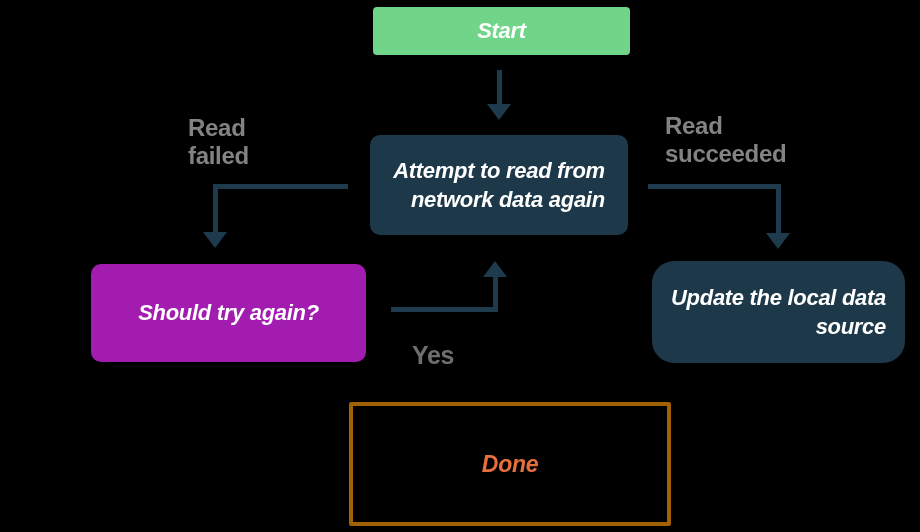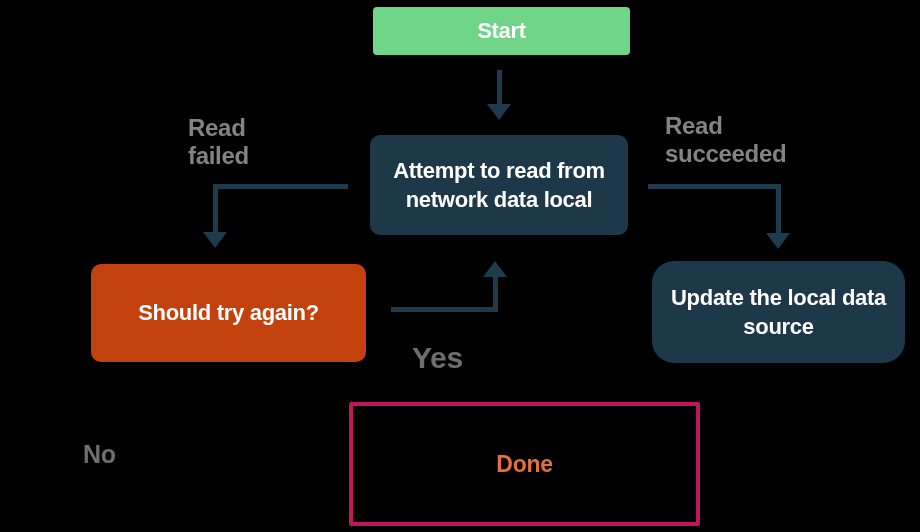--- a/index.html
+++ b/index.html
@@ -15,60 +15,61 @@
     overflow: hidden;
     font-family: "Liberation Sans", sans-serif;
   }
 
   
   .node {
     position: absolute;
     display: flex;
     align-items: center;
     justify-content: center;
-    text-align: center;
+    text-align: right;
     font-weight: bold;
     letter-spacing: -0.3px;
     white-space: pre-line;
     box-sizing: border-box;
+    font-style: italic;
   }
   .node-start {
     left: 373px; top: 7px; width: 257px; height: 48px;
     background: #70d589;
     color: #ffffff;
     border-radius: 4px;
     font-size: 22px;
   }
   .node-attempt {
     left: 370px; top: 135px; width: 258px; height: 100px;
     background: #1d3849;
     color: #ffffff;
     border-radius: 10px;
     font-size: 22px;
     line-height: 29px;
   }
   .node-should-try {
     left: 91px; top: 264px; width: 275px; height: 98px;
-    background: #c2410c;
+    background: #a21caf;
     color: #ffffff;
     border-radius: 10px;
     font-size: 22px;
   }
   .node-update {
     left: 652px; top: 261px; width: 253px; height: 102px;
     background: #1d3849;
     color: #ffffff;
     border-radius: 22px;
     font-size: 22px;
     line-height: 29px;
   }
   .node-done {
-    left: 349px; top: 402px; width: 351px; height: 124px;
+    left: 349px; top: 402px; width: 322px; height: 124px;
     background: transparent;
-    border: 4px solid #be185d;
+    border: 4px solid #a16207;
     color: #e76f3e;
     border-radius: 2px;
     font-size: 23px;
   }
 
   
   .edge-label {
     position: absolute;
     text-align: left;
     font-weight: bold;
@@ -83,21 +84,21 @@
   }
   .label-read-succeeded {
     left: 665px; top: 112px; width: 160px;
     color: #838383;
     font-size: 24px;
     line-height: 28px;
   }
   .label-yes {
     left: 412px; top: 341px; width: 80px;
     color: #6e6e6e;
-    font-size: 30px;
+    font-size: 25px;
   }
   .label-no {
     left: 83px; top: 440px; width: 80px;
     color: #6e6e6e;
     font-size: 25px;
   }
 
   
   .line {
     position: absolute;
@@ -139,21 +140,21 @@
   .e4-head { left: 483px; top: 261px; }
 </style>
 </head>
 <body>
 
 <div class="canvas">
 
   <div class="node node-start">Start</div>
 
   <div class="node node-attempt">Attempt to read from
-network data local</div>
+network data again</div>
 
   <div class="node node-should-try">Should try again?</div>
 
   <div class="node node-update">Update the local data
 source</div>
 
   <div class="node node-done">Done</div>
 
   <div class="line e1-v"></div>
   <div class="head head-down e1-h1"></div>
@@ -171,15 +172,14 @@
   <div class="head head-up e4-head"></div>
 
   <div class="edge-label label-read-failed">Read
 failed</div>
 
   <div class="edge-label label-read-succeeded">Read
 succeeded</div>
 
   <div class="edge-label label-yes">Yes</div>
 
-  <div class="edge-label label-no">No</div>
 
 </div>
 
 </body></html>

